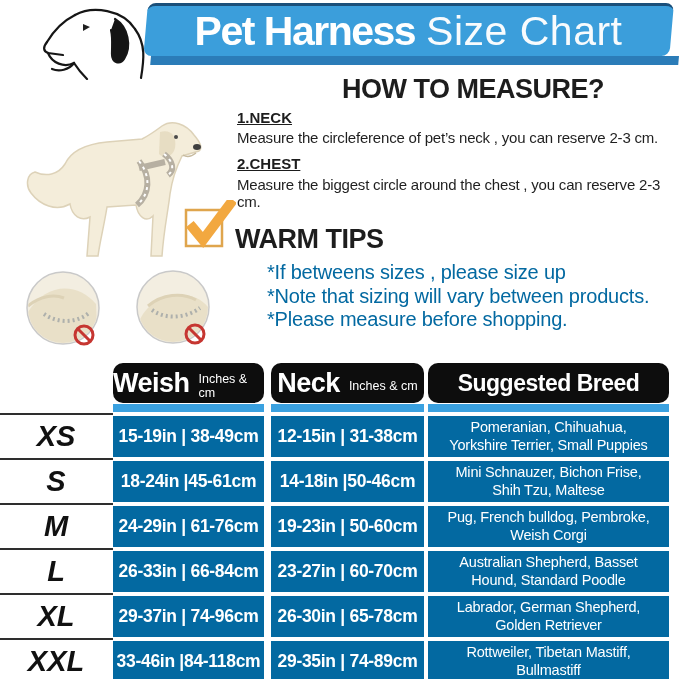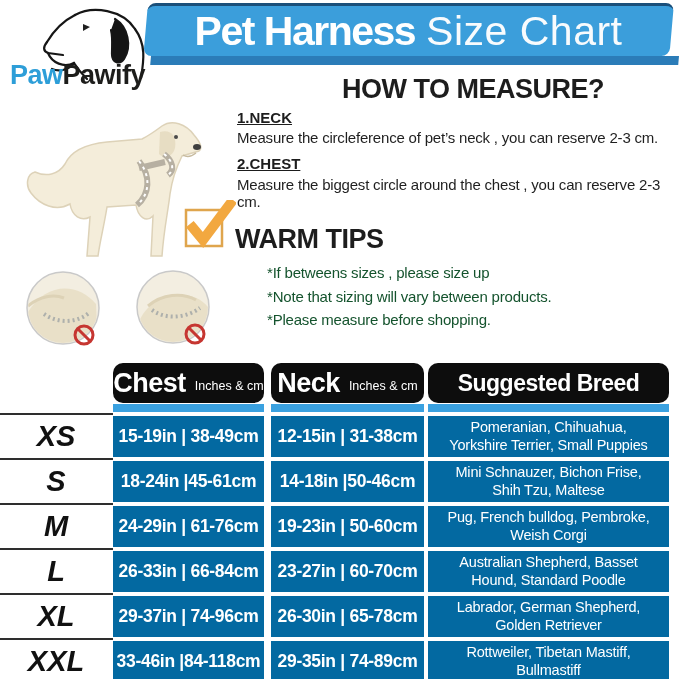--- a/index.html
+++ b/index.html
@@ -29,21 +29,21 @@
   .insets{position:absolute;left:20px;top:266px;width:212px;height:90px;}
 
   
   .h-measure{position:absolute;left:252px;top:74px;width:442px;text-align:center;
           font-size:27px;font-weight:bold;color:#1d1d1d;letter-spacing:-0.5px;}
   .step-label{position:absolute;left:237px;font-size:15px;font-weight:bold;color:#1d1d1d;text-decoration:underline;}
   .step-text{position:absolute;left:237px;width:440px;font-size:15px;color:#1f1f1f;letter-spacing:-0.2px;}
   .s1l{top:109px;} .s1t{top:129px;} .s2l{top:155px;} .s2t{top:176px;}
   .h-tips{position:absolute;left:235px;top:224px;width:430px;text-align:left;
           font-size:27px;font-weight:bold;color:#1d1d1d;letter-spacing:-0.5px;}
-  .tips{position:absolute;left:267px;top:261px;width:400px;font-size:15px;color:#14532d;
+  .tips{position:absolute;left:267px;top:261px;width:400px;font-size:20px;color:#0369a1;
           line-height:23.5px;letter-spacing:-0.2px;}
 
   
   .hdr{position:absolute;top:363px;height:40px;background:#0d0d0d;border-radius:10px;color:#fff;
        display:flex;align-items:center;justify-content:center;}
   .hdr .big{font-size:27px;font-weight:bold;letter-spacing:-0.5px;}
   .hdr .sub{font-size:12.5px;margin-left:9px;margin-top:6px;}
   .hdr-breed .big{font-size:23px;}
   .strip{position:absolute;top:404px;height:8px;background:#3aa1e0;}
   .col-chest{left:113px;width:151px;}
@@ -78,23 +78,20 @@
       <path d="M110,27 C98,8 68,3 50,13"></path>
       <path d="M50,13 C38,19 28,30 22,40"></path>
       <path d="M22,40 C18,45 18,49 23,51 L38,53"></path>
       <path d="M23,51 C27,61 39,66 49,61"></path>
       <path d="M49,61 C44,68 34,70 27,67"></path>
       <path d="M49,61 C54,69 58,73 62,77"></path>
       <path d="M90,17 C103,25 107,44 99,57 C95,63 87,61 87,52 C87,44 88,36 86,28" fill="#141414"></path>
     </g>
     <path d="M58,22 l7,3 l-7,4 z" fill="#202020"></path>
   </svg>
-  <div class="logo-text">
-    <span class="p1">Paw</span><span class="p2">Pawify</span>
-  </div>
 
   <svg class="dog-photo" viewBox="0 0 210 165">
     <path d="M152,22 C162,15 176,20 184,31 C190,38 193,44 189,47 L172,52 C167,62 162,76 160,90
              C158,108 154,124 152,152 L141,152 L143,112 C136,119 128,113 126,101 L97,103
              C94,122 90,137 88,152 L77,152 L80,113 C71,118 62,112 60,100 C46,108 30,101 21,89
              C15,81 17,70 25,68 C36,73 48,71 55,60 C61,47 77,40 97,38 L132,35 C140,31 144,28 152,22 Z" fill="#f4edda" stroke="#ddd2b8" stroke-width="1.5"></path>
     <path d="M150,28 C161,25 167,32 165,44 C163,53 154,55 149,50 Z" fill="#e7ddc3"></path>
     <circle cx="166" cy="33" r="2" fill="#4a4a4a"></circle>
     <ellipse cx="187" cy="43" rx="4" ry="3" fill="#3f3f3f"></ellipse>
     <path d="M186,49 C181,53 176,53 173,51" fill="none" stroke="#c7bb9f" stroke-width="1.5"></path>
@@ -152,21 +149,21 @@
   <div class="step-text s2t">Measure the biggest circle around the chest , you can reserve 2-3 cm.</div>
 
   <div class="h-tips">WARM TIPS</div>
   <div class="tips">
     <div>*If betweens sizes , please size up</div>
     <div>*Note that sizing will vary between products.</div>
     <div>*Please measure before shopping.</div>
   </div>
 
   <div class="hdr col-chest">
-    <span class="big">Chest</span>
+    <span class="big">Weish</span>
     <span class="sub">Inches &amp; cm</span>
   </div>
   <div class="hdr col-neck">
     <span class="big">Neck</span>
     <span class="sub">Inches &amp; cm</span>
   </div>
   <div class="hdr hdr-breed col-breed">
     <span class="big">Suggested Breed</span>
   </div>
   <div class="strip col-chest"></div>

